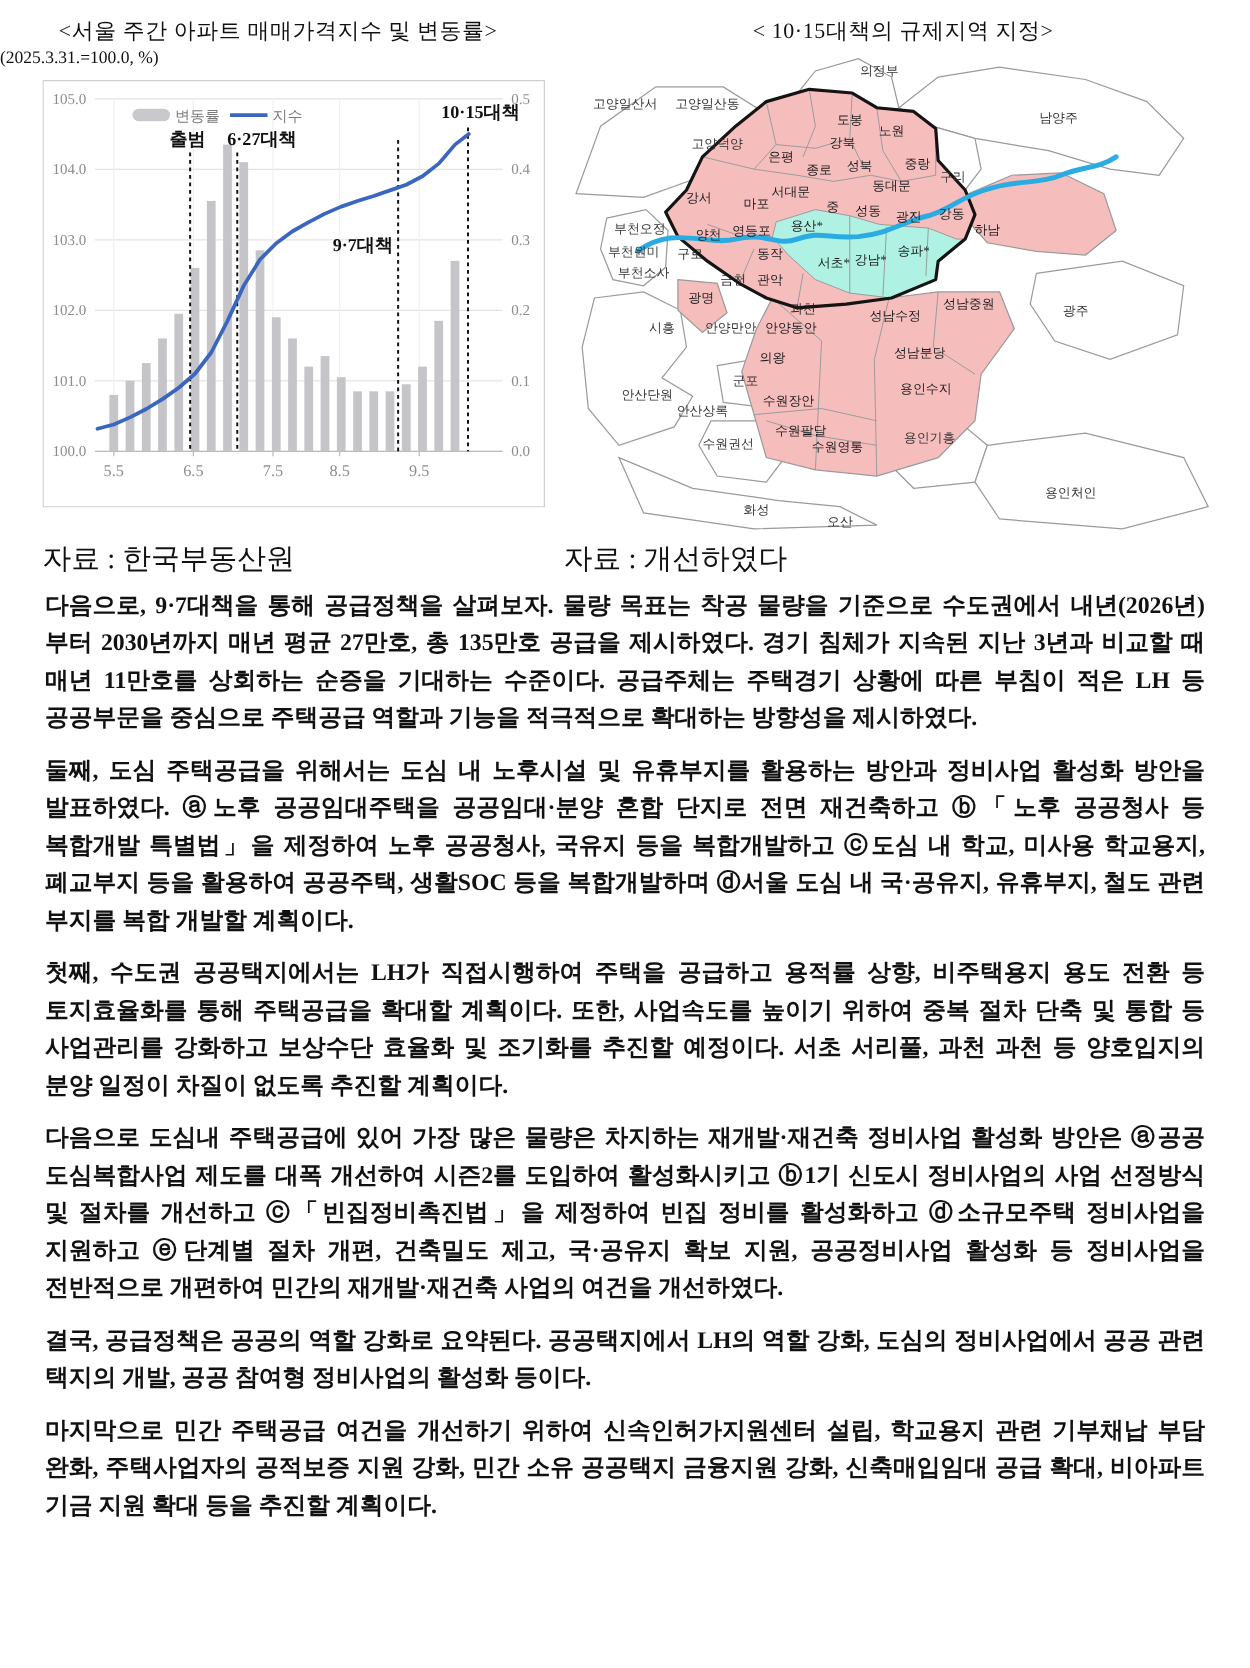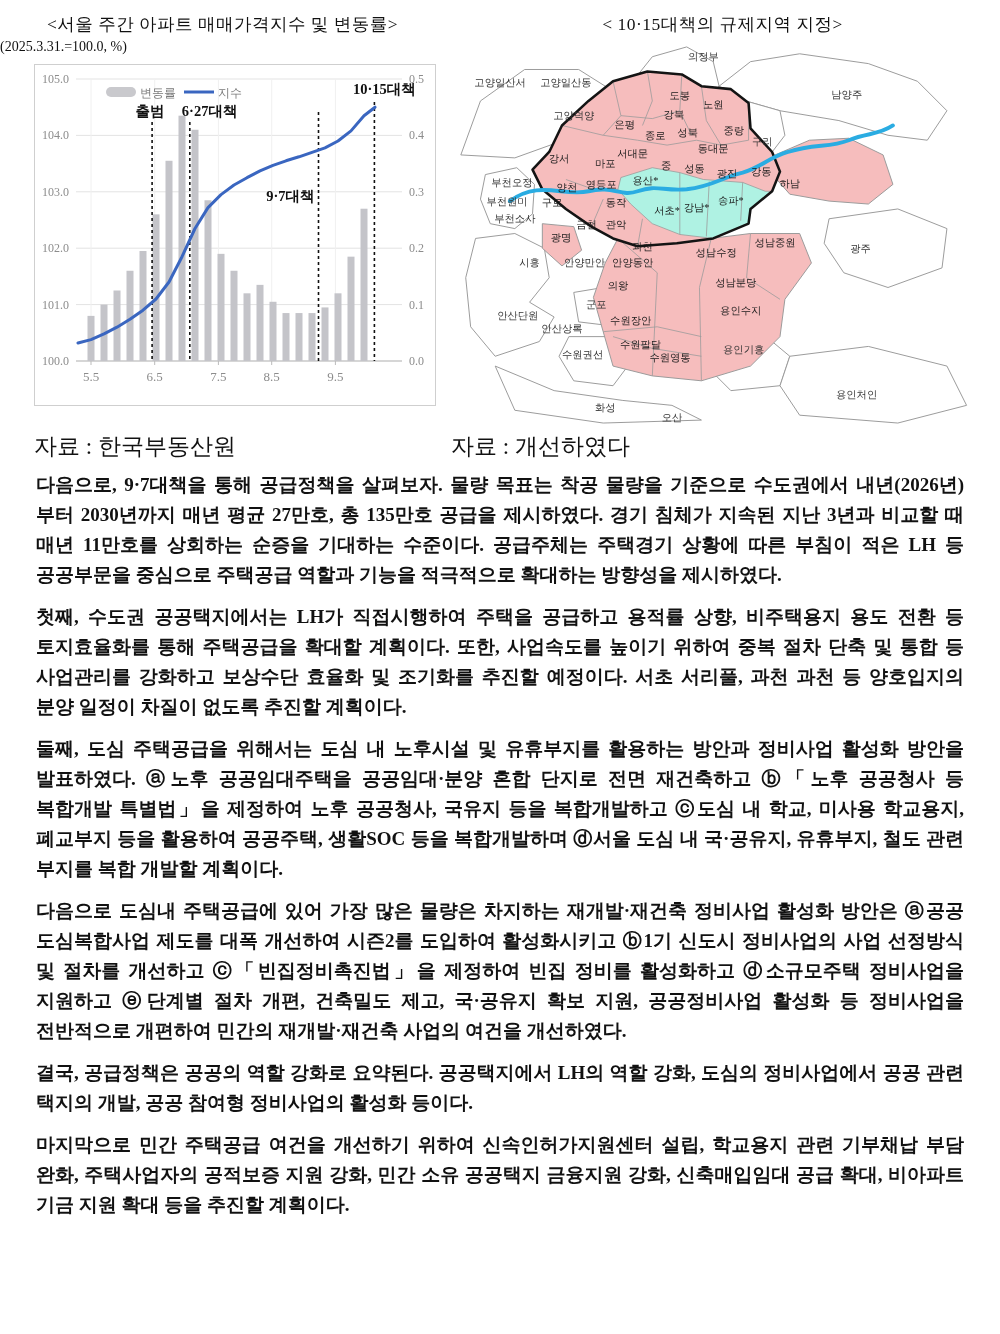--- a/index.html
+++ b/index.html
@@ -199,18 +199,18 @@
         <text x="178" y="287" text-anchor="middle" font-size="10.5" fill="#1a1a1a">수원장안</text>
         <text x="188" y="312" text-anchor="middle" font-size="10.5" fill="#1a1a1a">수원팔달</text>
         <text x="218" y="325" text-anchor="middle" font-size="10.5" fill="#1a1a1a">수원영통</text>
       </svg>
     <div class="fig-source">자료 : 개선하였다</div>
   </figure>
 </div>
 
 <div class="body-text">
   <p>다음으로, 9·7대책을 통해 공급정책을 살펴보자. 물량 목표는 착공 물량을 기준으로 수도권에서 내년(2026년)부터 2030년까지 매년 평균 27만호, 총 135만호 공급을 제시하였다. 경기 침체가 지속된 지난 3년과 비교할 때 매년 11만호를 상회하는 순증을 기대하는 수준이다. 공급주체는 주택경기 상황에 따른 부침이 적은 LH 등 공공부문을 중심으로 주택공급 역할과 기능을 적극적으로 확대하는 방향성을 제시하였다.</p>
+  <p>둘째, 도심 주택공급을 위해서는 도심 내 노후시설 및 유휴부지를 활용하는 방안과 정비사업 활성화 방안을 발표하였다. ⓐ노후 공공임대주택을 공공임대·분양 혼합 단지로 전면 재건축하고 ⓑ「노후 공공청사 등 복합개발 특별법」을 제정하여 노후 공공청사, 국유지 등을 복합개발하고 ⓒ도심 내 학교, 미사용 학교용지, 폐교부지 등을 활용하여 공공주택, 생활SOC 등을 복합개발하며 ⓓ서울 도심 내 국·공유지, 유휴부지, 철도 관련 부지를 복합 개발할 계획이다.</p>
   <p>첫째, 수도권 공공택지에서는 LH가 직접시행하여 주택을 공급하고 용적률 상향, 비주택용지 용도 전환 등 토지효율화를 통해 주택공급을 확대할 계획이다. 또한, 사업속도를 높이기 위하여 중복 절차 단축 및 통합 등 사업관리를 강화하고 보상수단 효율화 및 조기화를 추진할 예정이다. 서초 서리풀, 과천 과천 등 양호입지의 분양 일정이 차질이 없도록 추진할 계획이다.</p>
-  <p>둘째, 도심 주택공급을 위해서는 도심 내 노후시설 및 유휴부지를 활용하는 방안과 정비사업 활성화 방안을 발표하였다. ⓐ노후 공공임대주택을 공공임대·분양 혼합 단지로 전면 재건축하고 ⓑ「노후 공공청사 등 복합개발 특별법」을 제정하여 노후 공공청사, 국유지 등을 복합개발하고 ⓒ도심 내 학교, 미사용 학교용지, 폐교부지 등을 활용하여 공공주택, 생활SOC 등을 복합개발하며 ⓓ서울 도심 내 국·공유지, 유휴부지, 철도 관련 부지를 복합 개발할 계획이다.</p>
   <p>다음으로 도심내 주택공급에 있어 가장 많은 물량은 차지하는 재개발·재건축 정비사업 활성화 방안은 ⓐ공공 도심복합사업 제도를 대폭 개선하여 시즌2를 도입하여 활성화시키고 ⓑ1기 신도시 정비사업의 사업 선정방식 및 절차를 개선하고 ⓒ「빈집정비촉진법」을 제정하여 빈집 정비를 활성화하고 ⓓ소규모주택 정비사업을 지원하고 ⓔ단계별 절차 개편, 건축밀도 제고, 국·공유지 확보 지원, 공공정비사업 활성화 등 정비사업을 전반적으로 개편하여 민간의 재개발·재건축 사업의 여건을 개선하였다.</p>
   <p>결국, 공급정책은 공공의 역할 강화로 요약된다. 공공택지에서 LH의 역할 강화, 도심의 정비사업에서 공공 관련 택지의 개발, 공공 참여형 정비사업의 활성화 등이다.</p>
   <p>마지막으로 민간 주택공급 여건을 개선하기 위하여 신속인허가지원센터 설립, 학교용지 관련 기부채납 부담 완화, 주택사업자의 공적보증 지원 강화, 민간 소유 공공택지 금융지원 강화, 신축매입임대 공급 확대, 비아파트 기금 지원 확대 등을 추진할 계획이다.</p>
 </div>
 
 </body></html>

